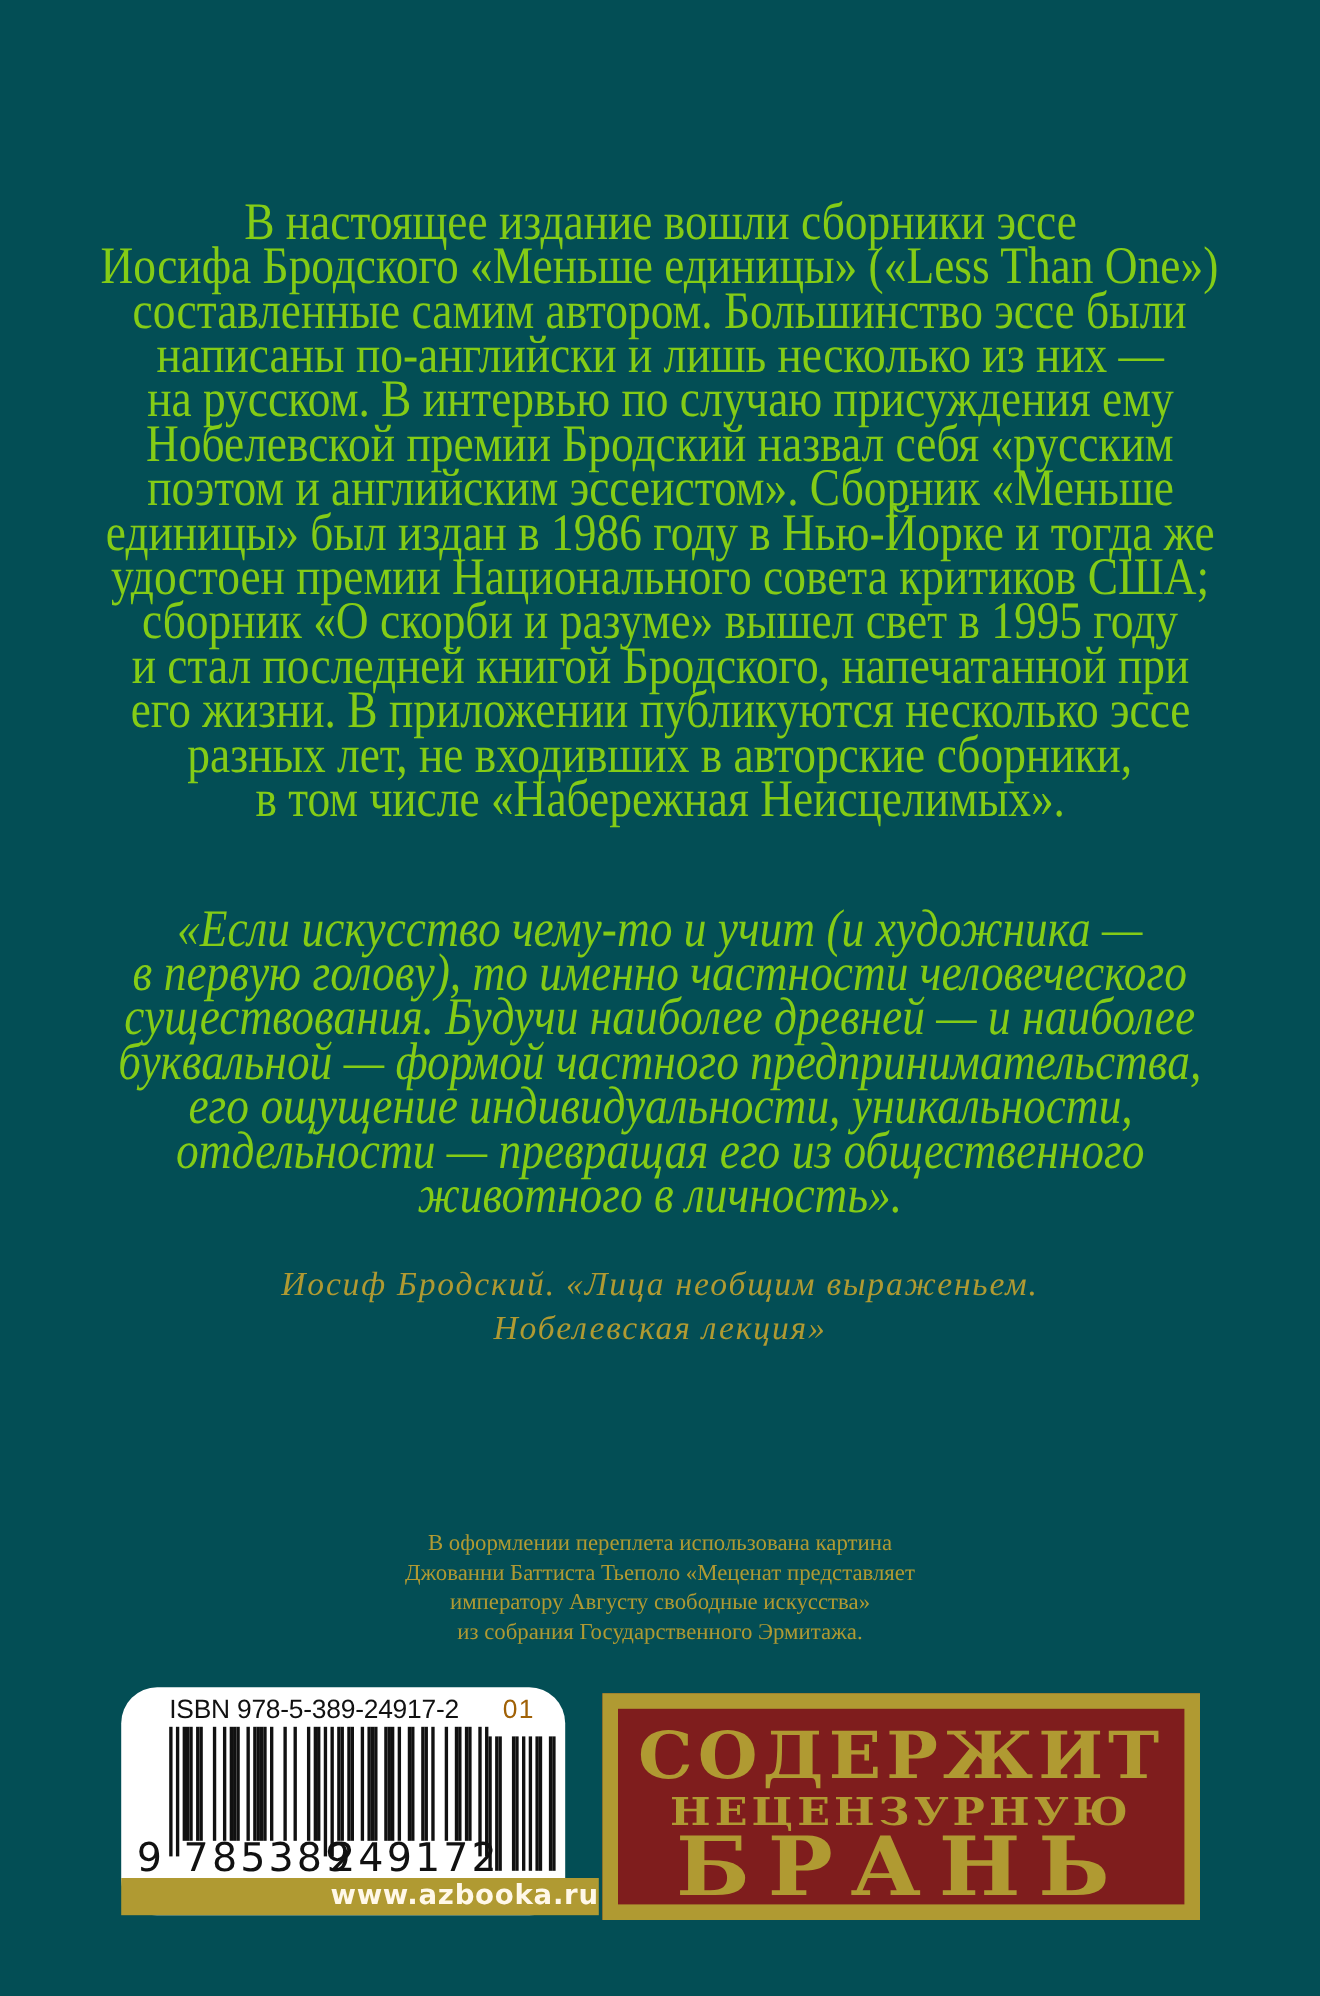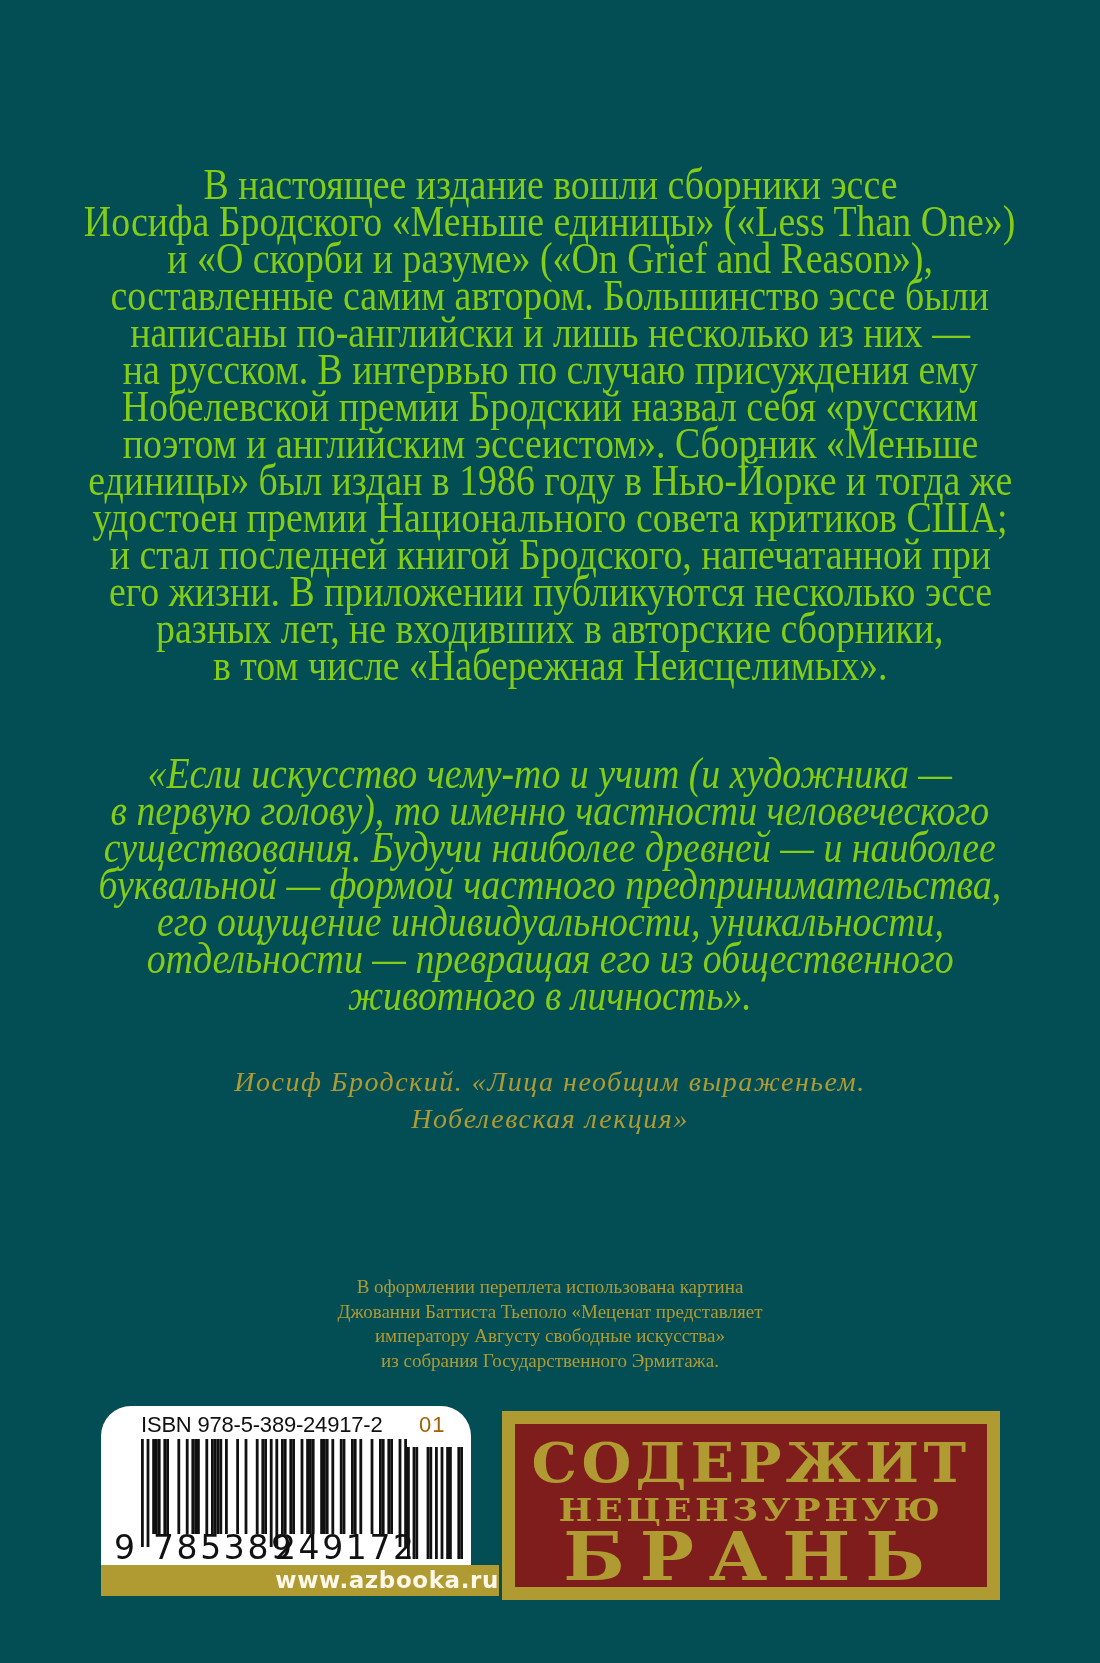--- a/index.html
+++ b/index.html
@@ -14,21 +14,21 @@
     display: block; white-space: nowrap;
     color: #84cc16; font-size: 44px; line-height: 37px;
   }
   .line > span { display: inline-block; transform: scaleX(0.86); transform-origin: center; }
   #desc { top: 166px; }
   #quote { top: 755px; font-style: italic; }
   .attr-line {
     display: block; white-space: nowrap;
     color: #b09a32; font-style: italic; font-size: 28px; line-height: 37px; letter-spacing: 1.5px;
   }
-  #attribution { top: 1052px; margin-top: 11px; }
+  #attribution { top: 1052px; }
   #credits { top: 1275px; }
   .credit-line {
     display: block; white-space: nowrap;
     color: #b09a32; font-size: 19px; line-height: 24.5px;
   }
   
   #barcode-box {
     position: absolute; left: 101px; top: 1406px; width: 370px; height: 190px;
     background: #ffffff;
     border-radius: 30px;
@@ -75,28 +75,28 @@
   #badge-l2 > span { transform: scaleX(1.12); letter-spacing: 3px; }
   #badge-l3 { top: 99px; font-size: 68px; line-height: 66px; }
   #badge-l3 > span { transform: scaleX(1.06); letter-spacing: 14px; }
 </style>
 </head>
 <body>
 
 <div class="block" id="desc">
   <span class="line"><span>В настоящее издание вошли сборники эссе</span></span>
   <span class="line"><span>Иосифа Бродского «Меньше единицы» («Less Than One»)</span></span>
-  <span class="line"><span>и «О скорби и разуме» («On Grief and Reason»),</span></span>
   <span class="line"><span>составленные самим автором. Большинство эссе были</span></span>
   <span class="line"><span>написаны по-английски и лишь несколько из них —</span></span>
   <span class="line"><span>на русском. В интервью по случаю присуждения ему</span></span>
   <span class="line"><span>Нобелевской премии Бродский назвал себя «русским</span></span>
   <span class="line"><span>поэтом и английским эссеистом». Сборник «Меньше</span></span>
   <span class="line"><span>единицы» был издан в 1986 году в Нью-Йорке и тогда же</span></span>
   <span class="line"><span>удостоен премии Национального совета критиков США;</span></span>
+  <span class="line"><span>сборник «О скорби и разуме» вышел свет в 1995 году</span></span>
   <span class="line"><span>и стал последней книгой Бродского, напечатанной при</span></span>
   <span class="line"><span>его жизни. В приложении публикуются несколько эссе</span></span>
   <span class="line"><span>разных лет, не входивших в авторские сборники,</span></span>
   <span class="line"><span>в том числе «Набережная Неисцелимых».</span></span>
 </div>
 
 <div class="block" id="quote">
   <span class="line"><span>«Если искусство чему-то и учит (и художника —</span></span>
   <span class="line"><span>в первую голову), то именно частности человеческого</span></span>
   <span class="line"><span>существования. Будучи наиболее древней — и наиболее</span></span>

